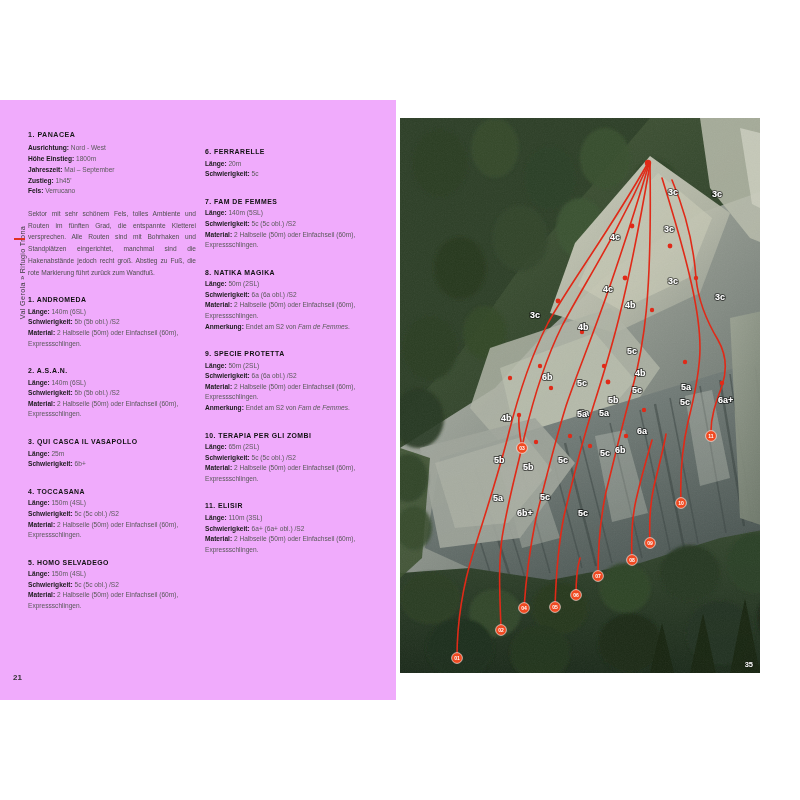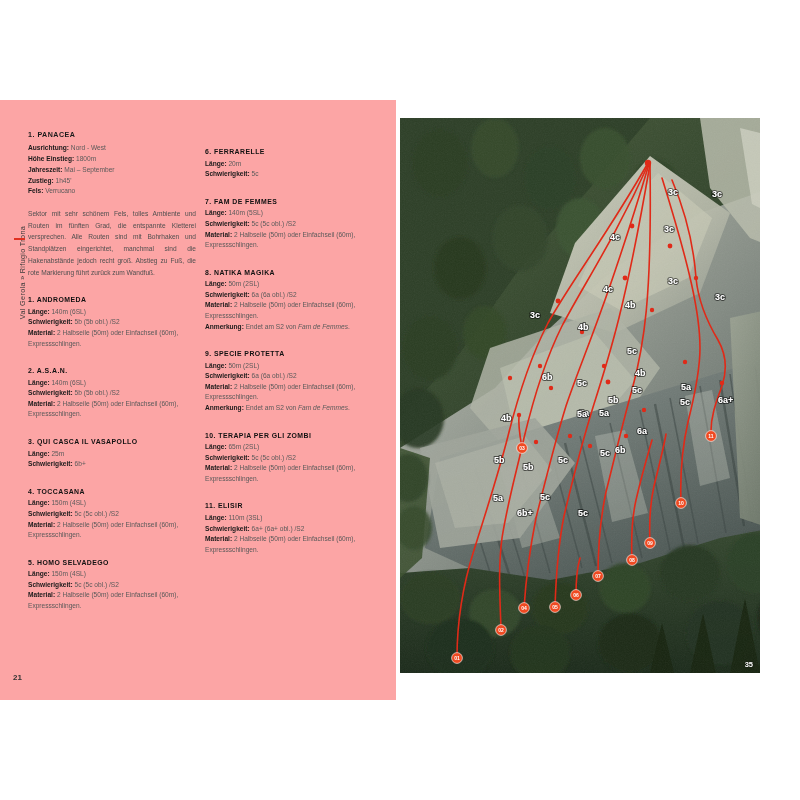--- a/index.html
+++ b/index.html
@@ -19,21 +19,21 @@
     height: 800px;
     background: #ffffff;
   }
 
   
   #left-page {
     position: absolute;
     left: 0; top: 100px;
     width: 396px;
     height: 600px;
-    background: #fca5a5;
+    background: #f0abfc;
   }
 
   #vertical-header {
     position: absolute;
     left: -58px;
     top: 168px;
     width: 160px;
     transform: rotate(-90deg);
     transform-origin: center center;
     font-size: 7.2px;

